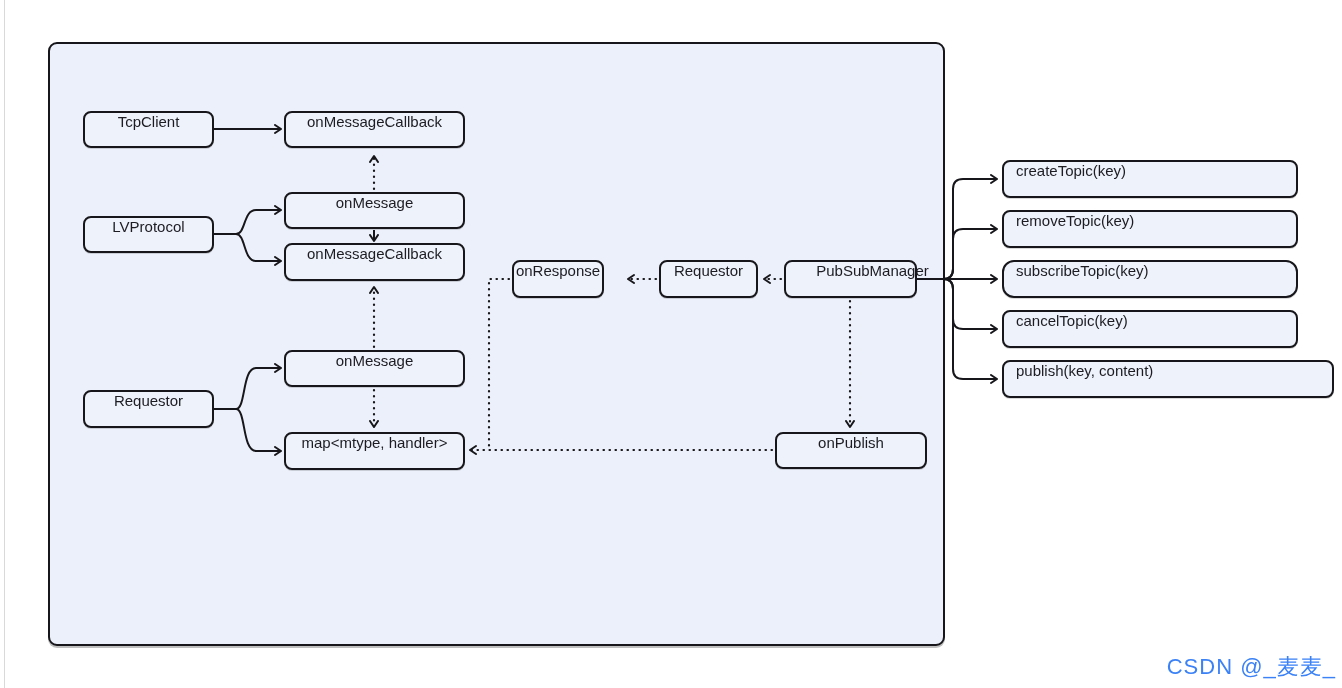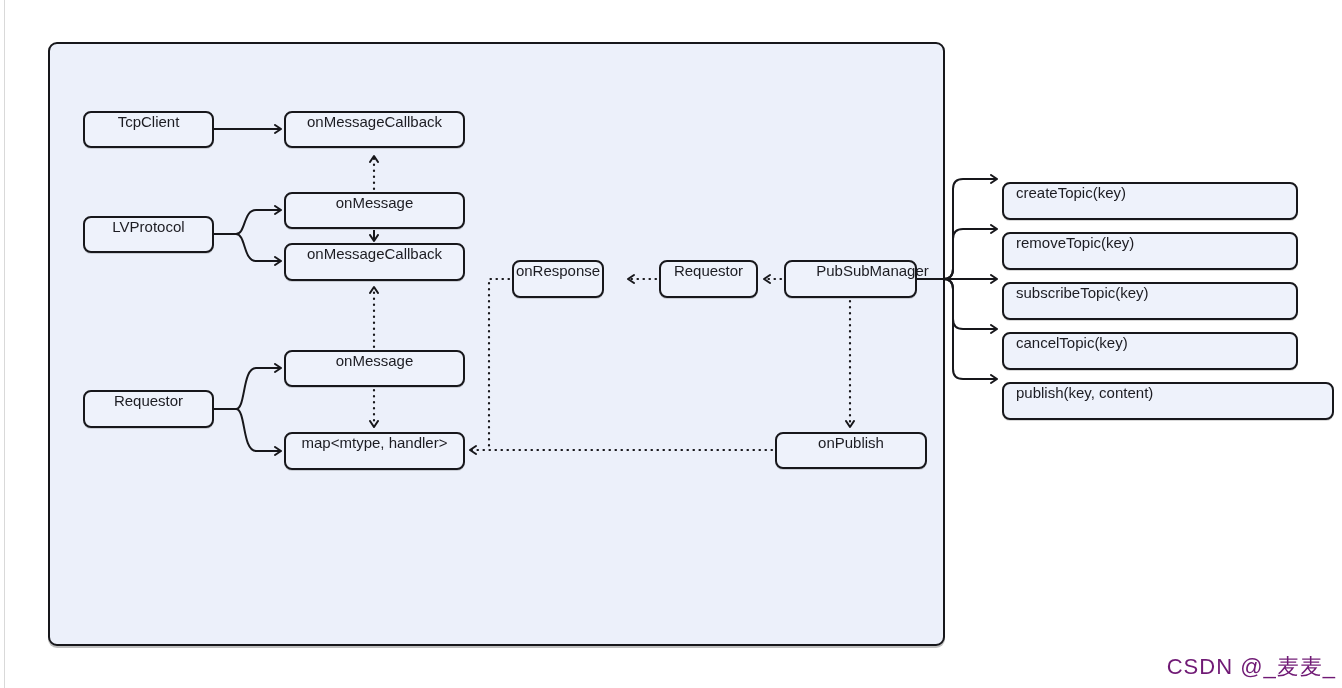--- a/index.html
+++ b/index.html
@@ -53,28 +53,27 @@
     align-items: flex-start;
     justify-content: center;
     font-size: 15px;
     color: #1c1c22;
     white-space: nowrap;
     box-shadow: 0 1px 0 rgba(0,0,0,0.15);
   }
   .node.left-align {
     justify-content: flex-start;
     padding-left: 12px;
-    margin-top: 22px;
   }
   .watermark {
     position: absolute;
     right: 6px;
     bottom: 6px;
     font-size: 22px;
-    color: #701a75;
+    color: #3b82f6;
     letter-spacing: 1px;
     text-shadow: 1px 1px 0 rgba(255,255,255,0.9);
   }
 </style>
 </head>
 <body>
 
 <div class="stage">
 
   <div class="page-edge-line"></div>
@@ -152,21 +151,21 @@
   <div class="node" style="left:775px; top:432px; width:152px; height:37px;">
     <span>onPublish</span>
   </div>
 
   <div class="node left-align" style="left:1002px; top:160px; width:296px; height:38px;">
     <span>createTopic(key)</span>
   </div>
   <div class="node left-align" style="left:1002px; top:210px; width:296px; height:38px;">
     <span>removeTopic(key)</span>
   </div>
-  <div class="node left-align" style="left:1002px; top:260px; width:296px; height:38px;">
+  <div class="node left-align" style="left:1002px; top:260px; width:296px; height:38px;border-radius:12px;">
     <span>subscribeTopic(key)</span>
   </div>
   <div class="node left-align" style="left:1002px; top:310px; width:296px; height:38px;">
     <span>cancelTopic(key)</span>
   </div>
   <div class="node left-align" style="left:1002px; top:360px; width:332px; height:38px;">
     <span>publish(key, content)</span>
   </div>
 
   <div class="watermark">CSDN @_麦麦_</div>

